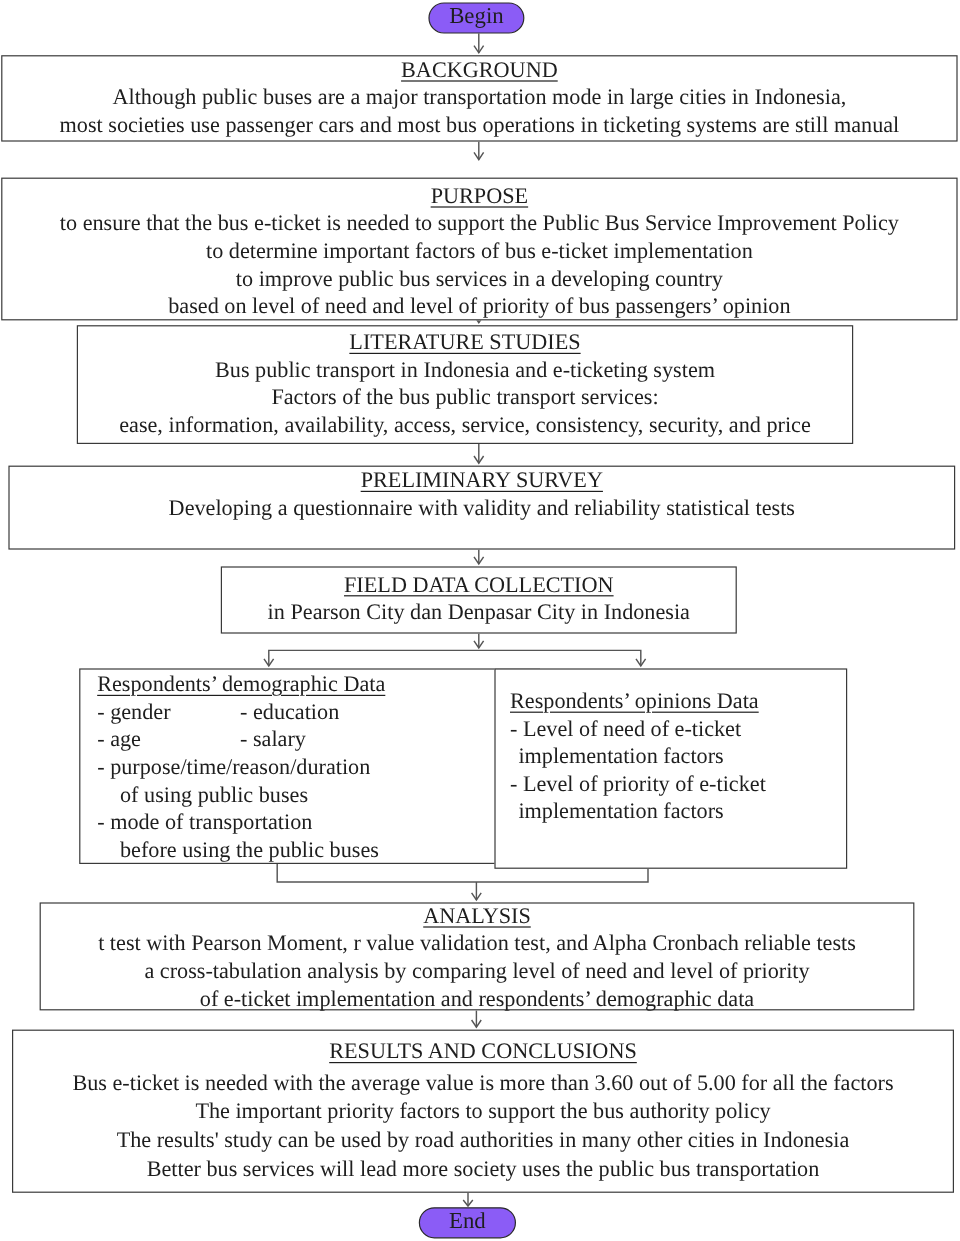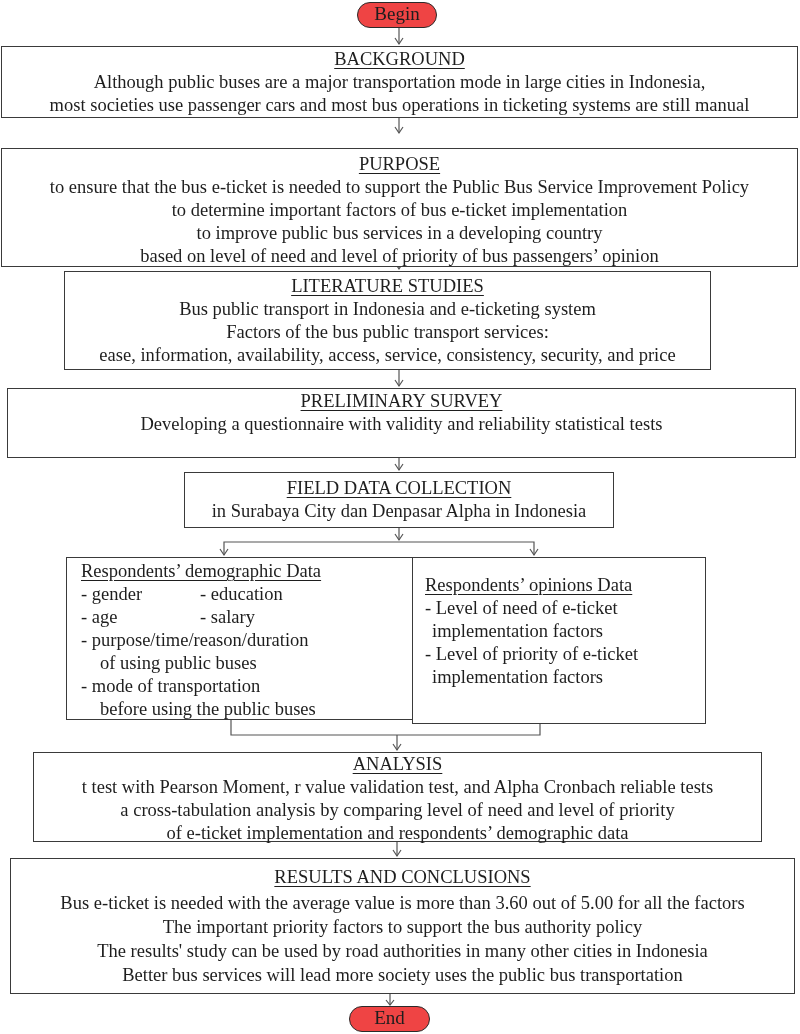--- a/index.html
+++ b/index.html
@@ -1,21 +1,21 @@
 <!DOCTYPE html>
 <html><head>
   <meta charset="utf-8">
   <style>
     html, body { margin: 0; padding: 0; background: #ffffff; }
     body { width: 800px; height: 1034px; position: relative; overflow: hidden;
            font-family: "Liberation Serif", "DejaVu Serif", serif; color: #1e1e1e; }
     .box { position: absolute; box-sizing: border-box; border: 1.6px solid #3a3a3a;
            background: #fff; text-align: center; }
     .pill { position: absolute; box-sizing: border-box; border: 1.6px solid #2a2a2a;
-            border-radius: 14px; text-align: center; font-size: 19px; line-height: 22px; background:#ef4444; }
+            border-radius: 14px; text-align: center; font-size: 19px; line-height: 22px; background:#8b5cf6; }
     .title { text-decoration: underline; text-decoration-thickness: 1px; text-underline-offset: 3px;
              font-size: 18.5px; line-height: 23px; display: block; }
     .line { display: block; font-size: 18.5px; line-height: 23px; white-space: nowrap; }
     .left { text-align: left; }
     .left .line { padding-left: 14px; }
     .left .title { display: inline-block; }
     .indent { padding-left: 33px !important; }
     .col2 { display: inline-block; position: absolute; left: 133px; }
     svg.conn { position: absolute; left: 0; top: 0; width: 800px; height: 1034px; pointer-events: none; }
   </style>
@@ -94,21 +94,21 @@
   <span class="line">ease, information, availability, access, service, consistency, security, and price</span>
 </div>
 
 <div class="box" style="left:7px; top:388px; width:789px; height:70px; padding-top:1px;">
   <span class="title">PRELIMINARY SURVEY</span>
   <span class="line">Developing a questionnaire with validity and reliability statistical tests</span>
 </div>
 
 <div class="box" style="left:184px; top:472px; width:430px; height:56px; padding-top:4px;">
   <span class="title">FIELD DATA COLLECTION</span>
-  <span class="line">in Surabaya City dan Denpasar Alpha in Indonesia</span>
+  <span class="line">in Pearson City dan Denpasar City in Indonesia</span>
 </div>
 
 <div class="box left" style="left:66px; top:557px; width:384px; height:163px; padding-top:2px;">
   <span class="line" style="line-height:23px;"><span class="title">Respondents’ demographic Data</span></span>
   <span class="line" style="position:relative;">
     <span>- gender</span>
     <span class="col2">- education</span>
   </span>
   <span class="line" style="position:relative;">
     <span>- age</span>

